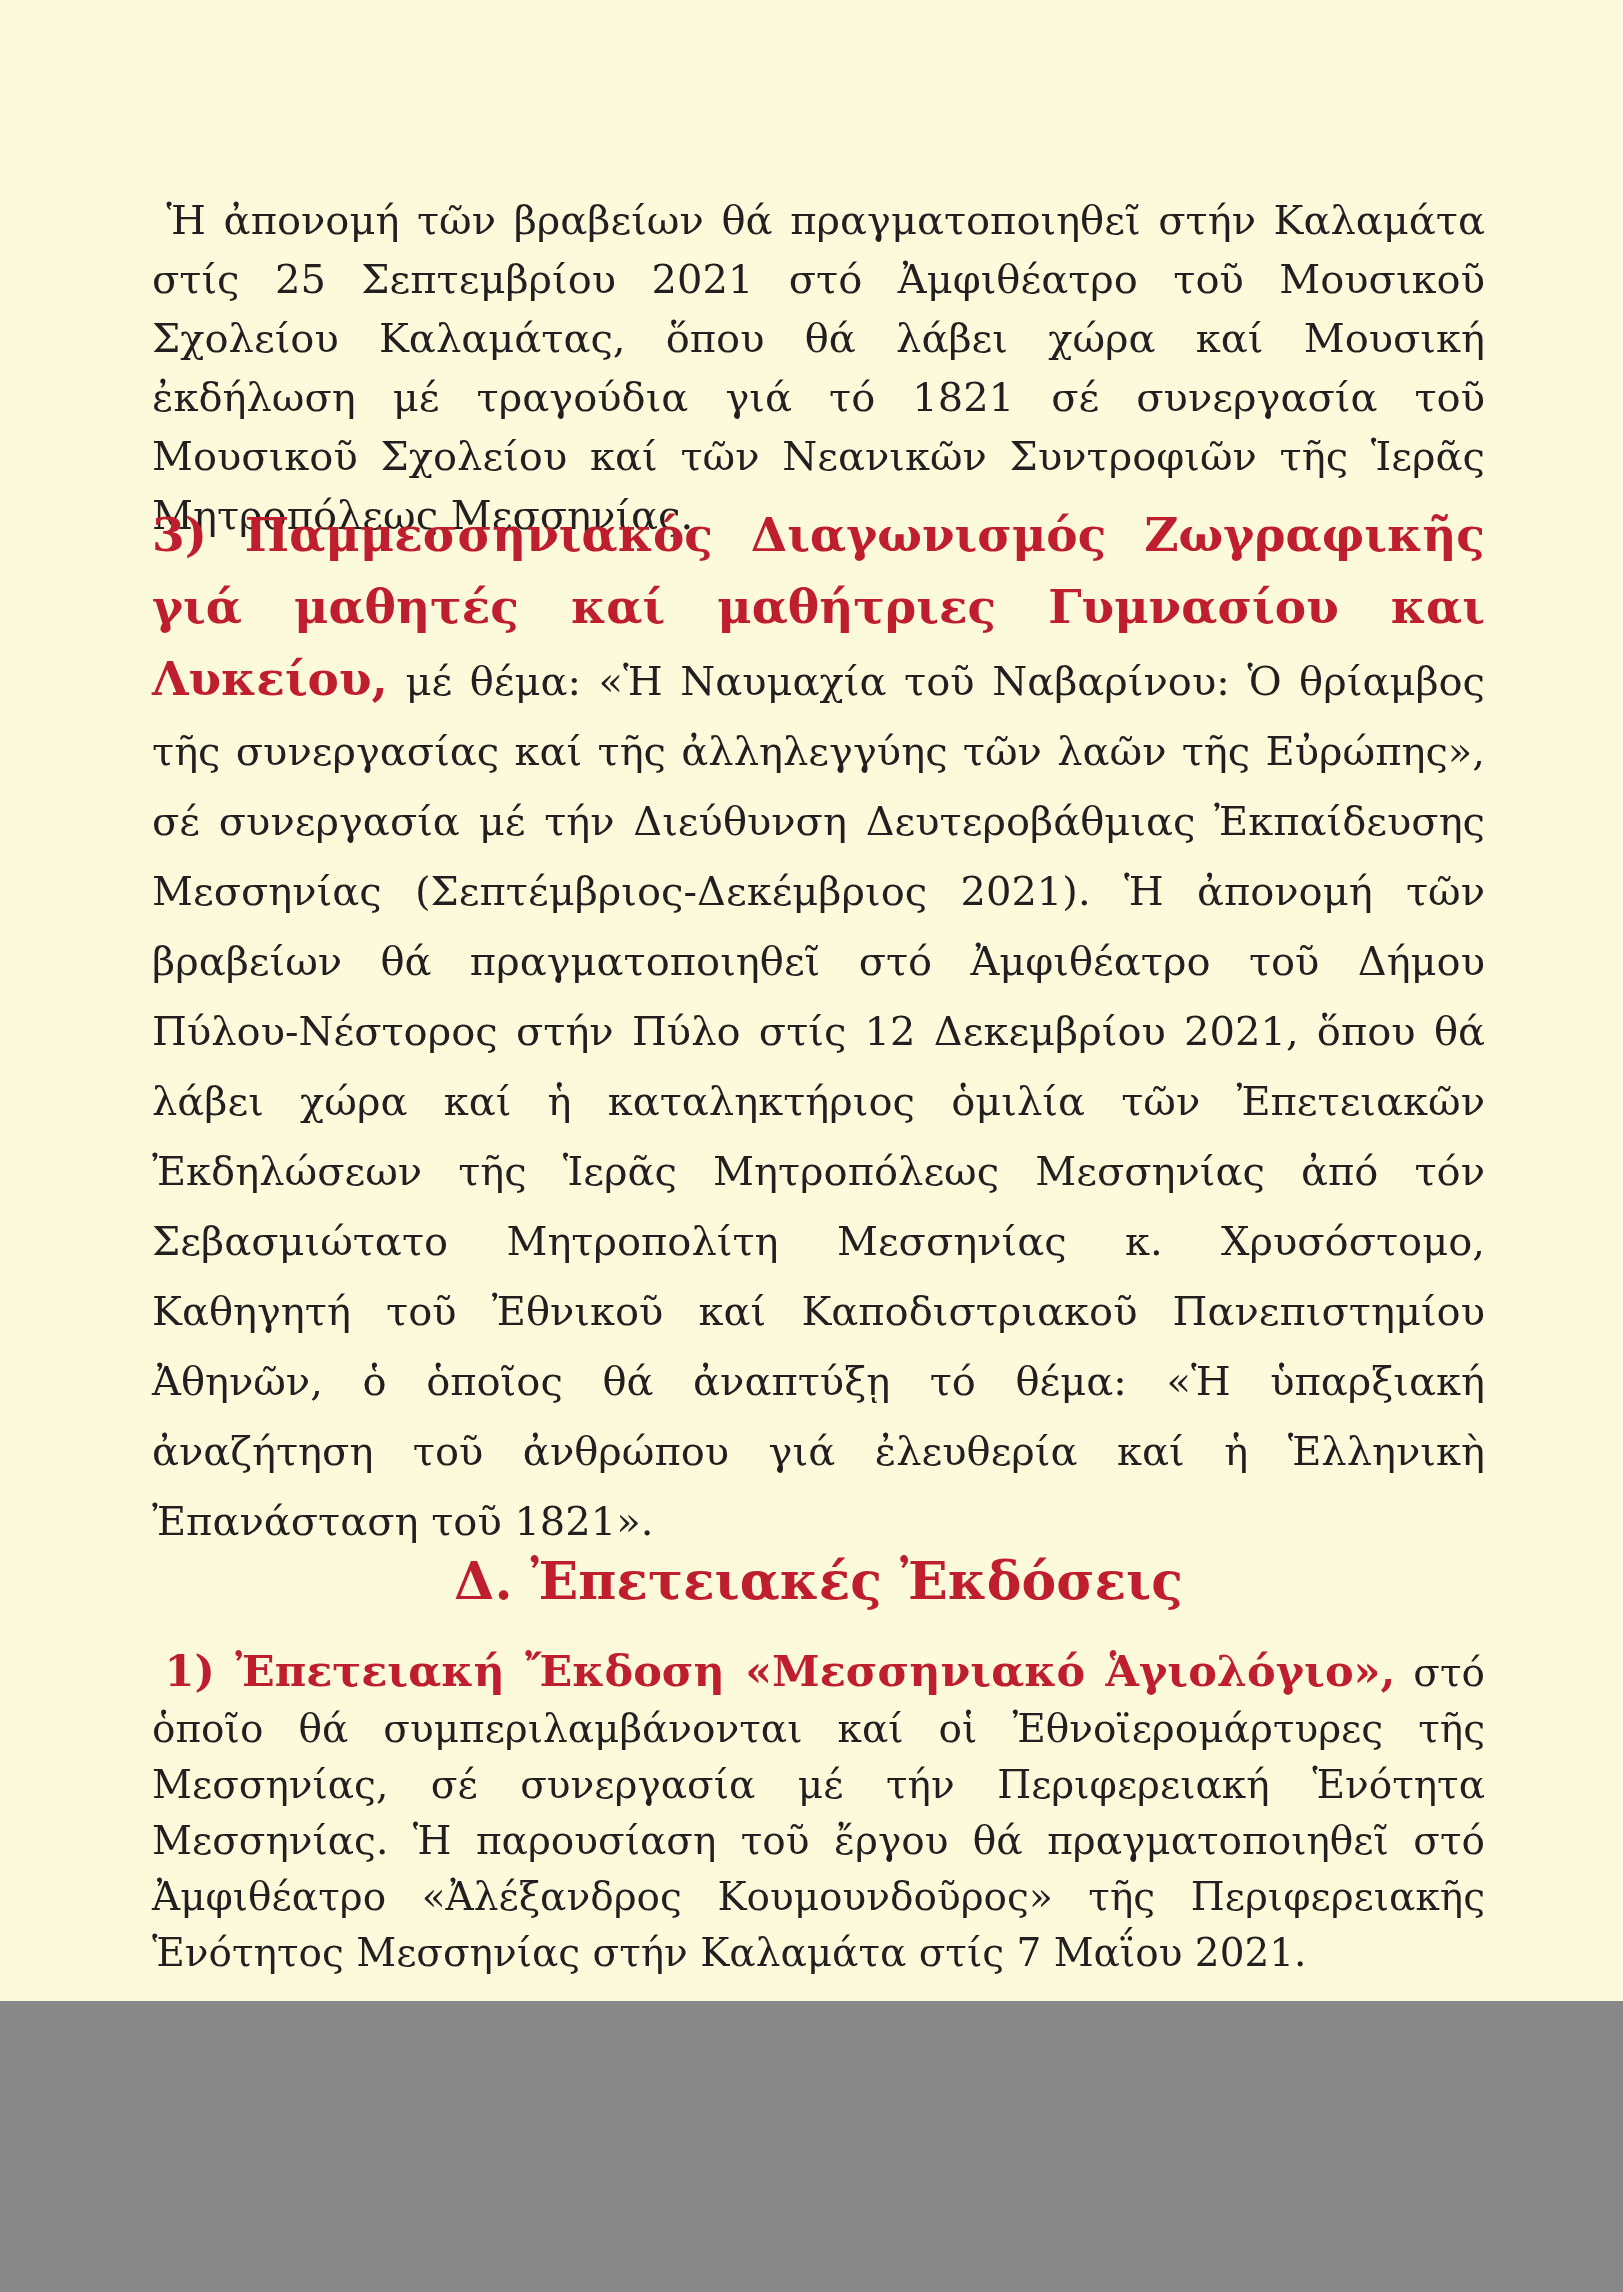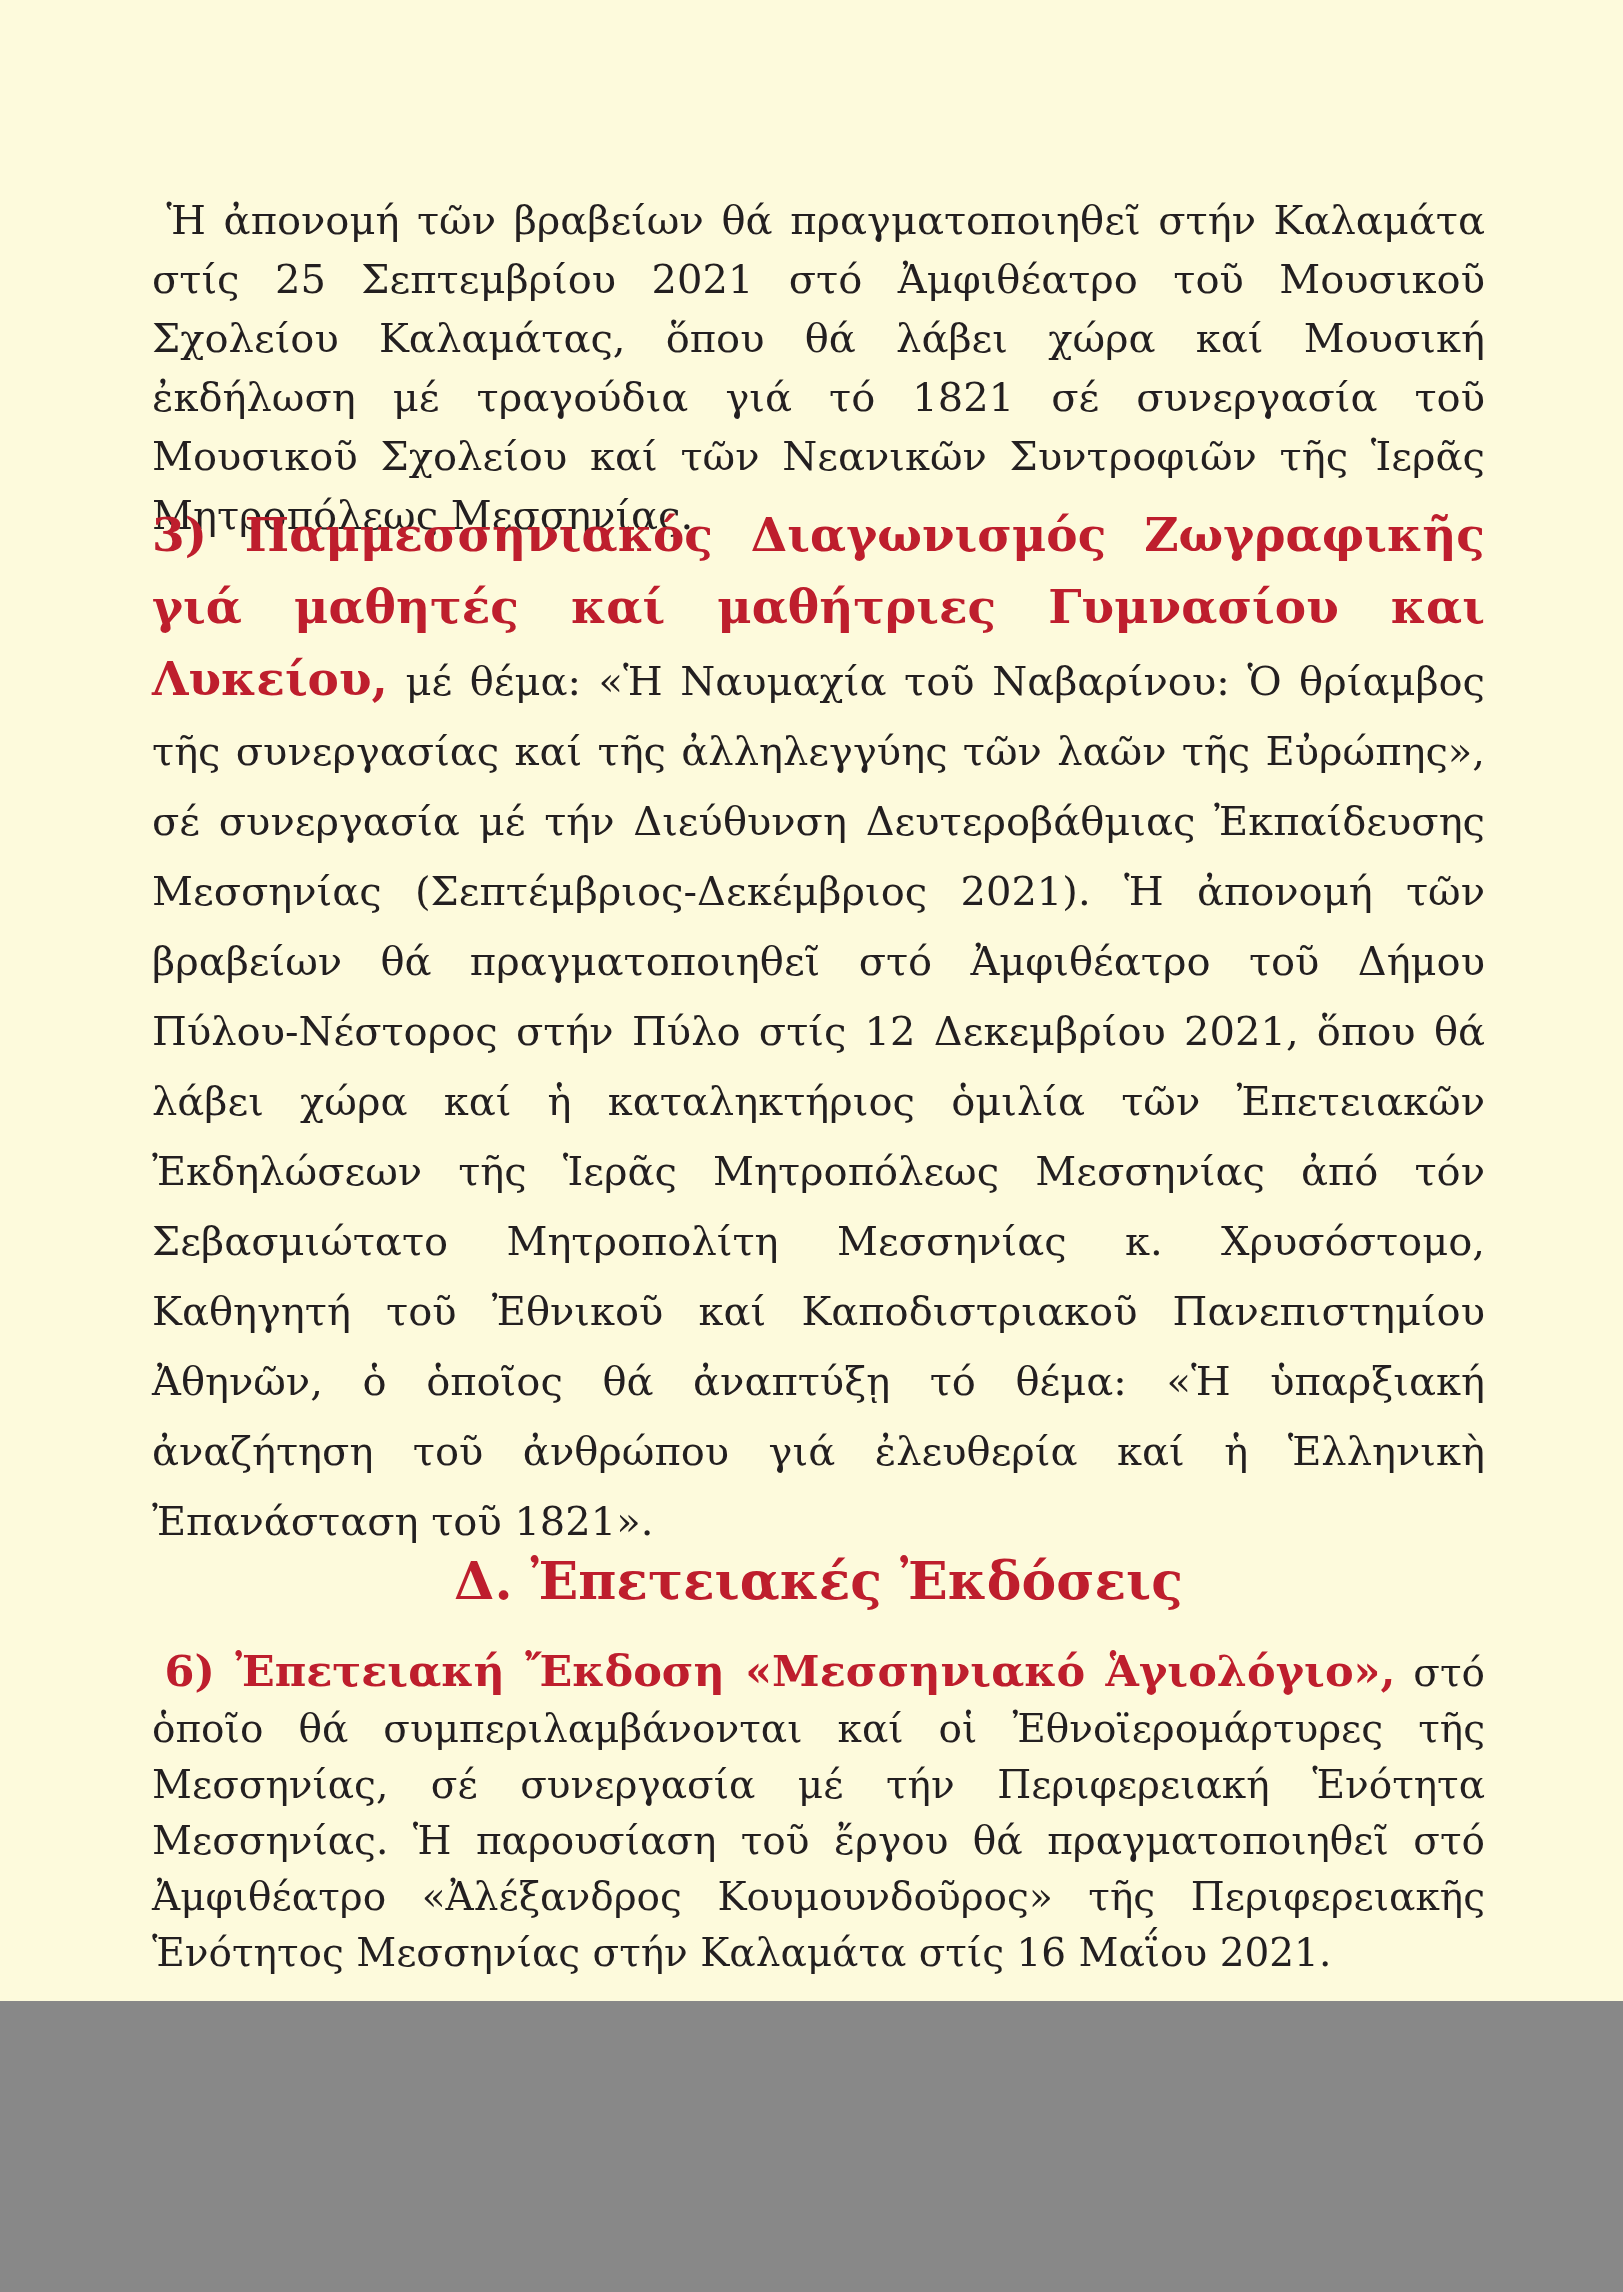--- a/index.html
+++ b/index.html
@@ -79,19 +79,19 @@
 <body>
 
 <div class="page">
 
   <p class="block" id="intro">Ἡ ἀπονομή τῶν βραβείων θά πραγματοποιηθεῖ στήν Καλαμάτα στίς 25 Σεπτεμβρίου 2021 στό Ἀμφιθέατρο τοῦ Μουσικοῦ Σχολείου Καλαμάτας, ὅπου θά λάβει χώρα καί Μουσική ἐκδήλωση μέ τραγούδια γιά τό 1821 σέ συνεργασία τοῦ Μουσικοῦ Σχολείου καί τῶν Νεανικῶν Συντροφιῶν τῆς Ἱερᾶς Μητροπόλεως Μεσσηνίας.</p>
 
   <p class="block" id="item3"><span class="red lead">3) Παμμεσσηνιακός Διαγωνισμός Ζωγραφικῆς γιά μαθητές καί μαθήτριες Γυμνασίου και Λυκείου,</span> <span>μέ θέμα: «Ἡ Ναυμαχία τοῦ Ναβαρίνου: Ὁ θρίαμβος τῆς συνεργασίας καί τῆς ἀλληλεγγύης τῶν λαῶν τῆς Εὐρώπης», σέ συνεργασία μέ τήν Διεύθυνση Δευτεροβάθμιας Ἐκπαίδευσης Μεσσηνίας (Σεπτέμβριος-Δεκέμβριος 2021). Ἡ ἀπονομή τῶν βραβείων θά πραγματοποιηθεῖ στό Ἀμφιθέατρο τοῦ Δήμου Πύλου-Νέστορος στήν Πύλο στίς 12 Δεκεμβρίου 2021, ὅπου θά λάβει χώρα καί ἡ καταληκτήριος ὁμιλία τῶν Ἐπετειακῶν Ἐκδηλώσεων τῆς Ἱερᾶς Μητροπόλεως Μεσσηνίας ἀπό τόν Σεβασμιώτατο Μητροπολίτη Μεσσηνίας κ. Χρυσόστομο, Καθηγητή τοῦ Ἐθνικοῦ καί Καποδιστριακοῦ Πανεπιστημίου Ἀθηνῶν, ὁ ὁποῖος θά ἀναπτύξῃ τό θέμα: «Ἡ ὑπαρξιακή ἀναζήτηση τοῦ ἀνθρώπου γιά ἐλευθερία καί ἡ Ἑλληνικὴ Ἐπανάσταση τοῦ 1821».</span></p>
 
   <h2 class="block red" id="section-d">Δ. Ἐπετειακές Ἐκδόσεις</h2>
 
-  <p class="block" id="item1"><span class="red lead">6) Ἐπετειακή Ἔκδοση «Μεσσηνιακό Ἁγιολόγιο»,</span> <span>στό ὁποῖο θά συμπεριλαμβάνονται καί οἱ Ἐθνοϊερομάρτυρες τῆς Μεσσηνίας, σέ συνεργασία μέ τήν Περιφερειακή Ἑνότητα Μεσσηνίας. Ἡ παρουσίαση τοῦ ἔργου θά πραγματοποιηθεῖ στό Ἀμφιθέατρο «Ἀλέξανδρος Κουμουνδοῦρος» τῆς Περιφερειακῆς Ἑνότητος Μεσσηνίας στήν Καλαμάτα στίς 16 Μαΐου 2021.</span></p>
+  <p class="block" id="item1"><span class="red lead">1) Ἐπετειακή Ἔκδοση «Μεσσηνιακό Ἁγιολόγιο»,</span> <span>στό ὁποῖο θά συμπεριλαμβάνονται καί οἱ Ἐθνοϊερομάρτυρες τῆς Μεσσηνίας, σέ συνεργασία μέ τήν Περιφερειακή Ἑνότητα Μεσσηνίας. Ἡ παρουσίαση τοῦ ἔργου θά πραγματοποιηθεῖ στό Ἀμφιθέατρο «Ἀλέξανδρος Κουμουνδοῦρος» τῆς Περιφερειακῆς Ἑνότητος Μεσσηνίας στήν Καλαμάτα στίς 7 Μαΐου 2021.</span></p>
 
 
   <div id="page-num">7</div>
 
 </div>
 
 
 </body></html>

